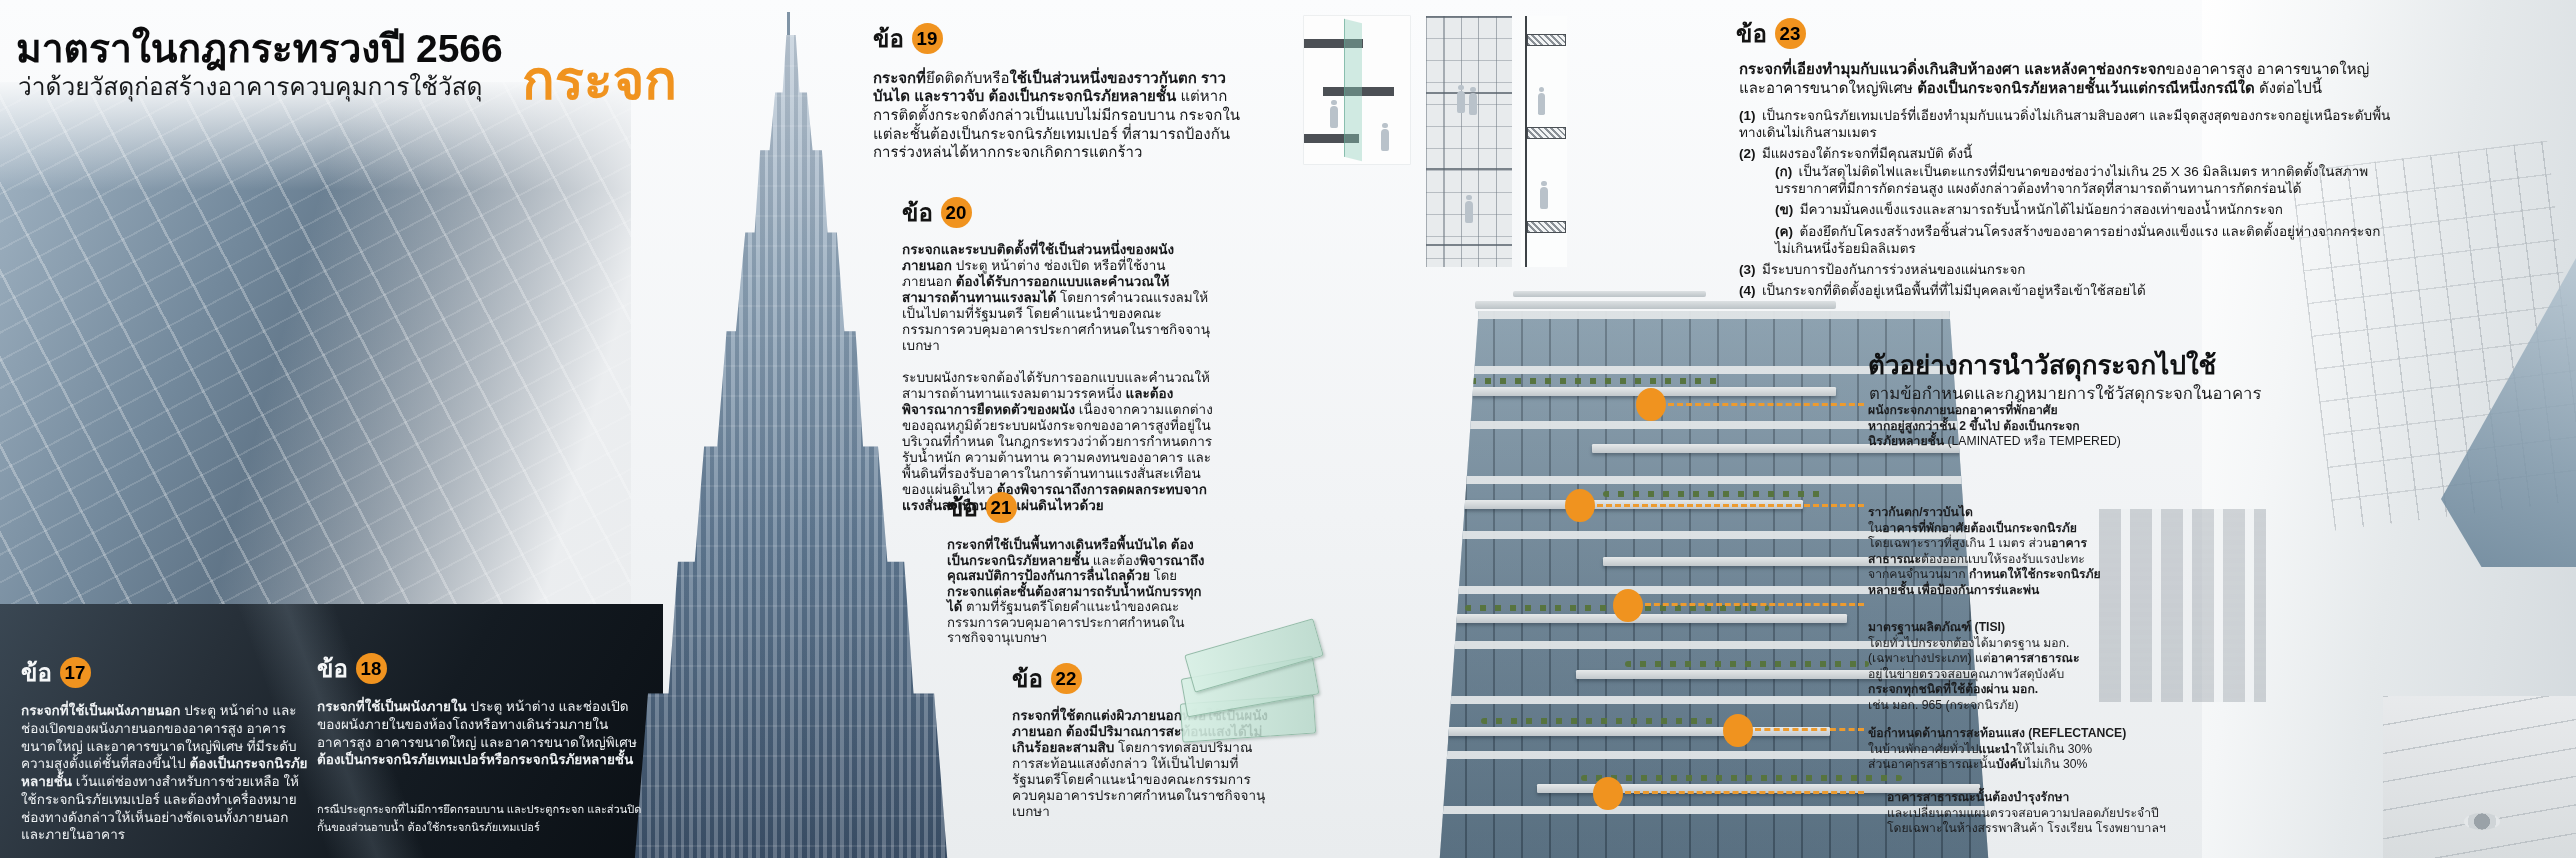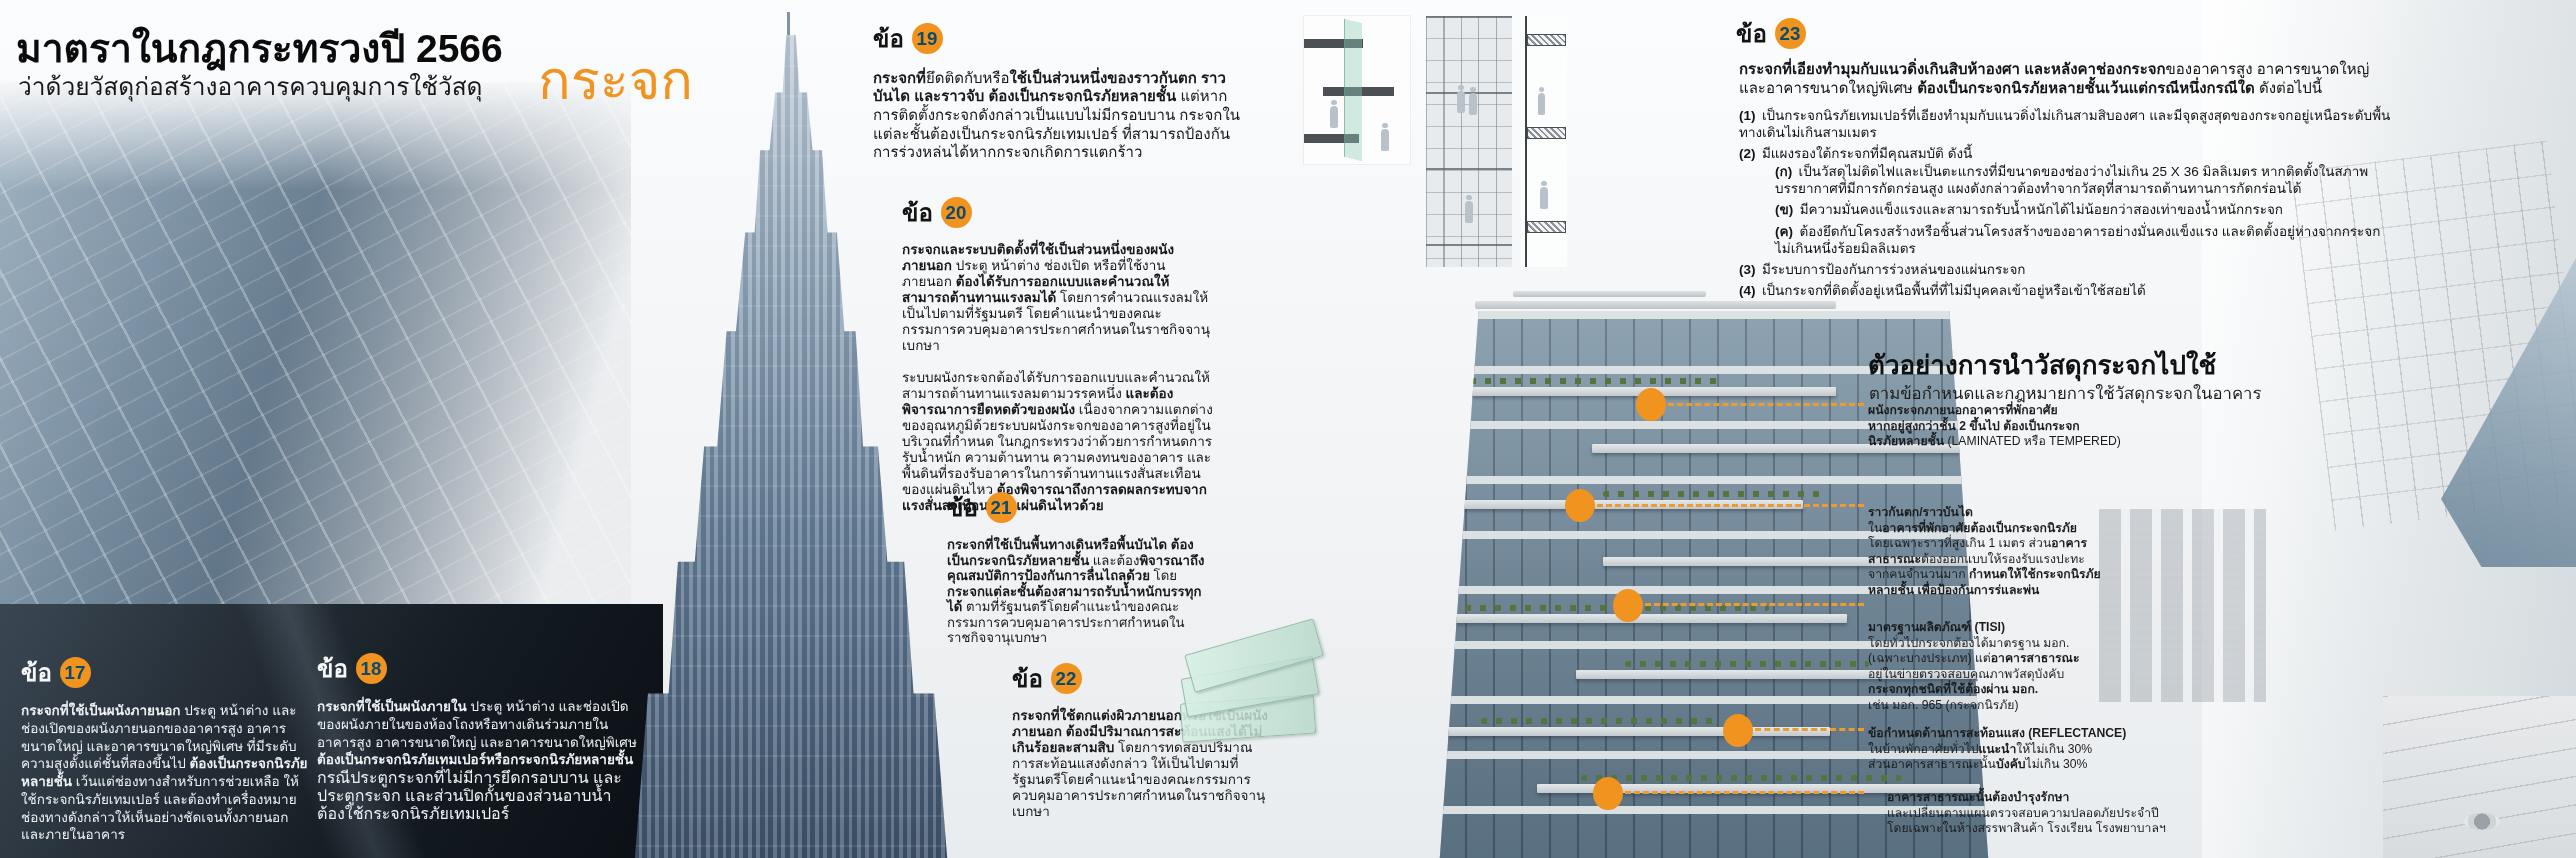--- a/index.html
+++ b/index.html
@@ -64,27 +64,27 @@
     position:absolute;left:2383px;top:696px;width:193px;height:163px;
     background:
       repeating-linear-gradient(170deg, rgba(160,168,174,.5) 0 1.3px, rgba(0,0,0,0) 1.3px 28px),
       linear-gradient(180deg,#e8eaec 0%,#d8dcde 100%);
   }
   .drain{position:absolute;left:2464px;top:813px;width:36px;height:16.7px;border-radius:50%;
     background:radial-gradient(circle at 50% 50%, #9aa2a8 0 40%, #cfd4d7 41% 70%, #e4e7e9 71%);}
   
   .title{position:absolute;left:16px;top:16.7px;font-size:39px;font-weight:bold;letter-spacing:0;color:#0b0b0c;margin:0;}
   .subtitle{position:absolute;left:18px;top:67px;font-size:24.5px;color:#17181a;}
-  .keyword{position:absolute;left:538px;top:37px;font-size:54px;font-weight:normal;color:#F0931F;}
+  .keyword{position:absolute;left:522px;top:37px;font-size:54px;font-weight:bold;color:#F0931F;}
   
   .clause{position:absolute;}
   .clause-head{display:flex;align-items:center;gap:7.7px;}
   .clause-word{font-size:24px;font-weight:bold;}
   .clause-num{
-    min-width:31px;height:31px;border-radius:50%;background:#F0931F;color:#0c4a6e;
+    min-width:31px;height:31px;border-radius:50%;background:#F0931F;color:#000000;
     font-size:18.7px;font-weight:bold;display:flex;align-items:center;justify-content:center;
   }
   .clause-body{margin:10.3px 0 0;color:#17181a;}
   .light-text .clause-body{color:#eef1f3;}
   .light-text .clause-word{color:#f5f7f8;}
   
   .c23-intro{margin:0 0 9px;font-size:15px;line-height:19.3px;width:654px;}
   .c23-item{font-size:13.5px;line-height:17.4px;margin:0 0 3.9px;width:654px;}
   .c23-item.sub{margin-left:36px;width:618px;}
   .c23-marker{font-weight:bold;margin-right:6.4px;}
@@ -220,21 +220,21 @@
     </div>
     <p class="clause-body" style="width:290px;font-size:13.5px;line-height:17.7px;"><b>กระจกที่ใช้เป็นผนังภายนอก </b><span>ประตู หน้าต่าง และช่องเปิดของผนังภายนอกของอาคารสูง อาคารขนาดใหญ่ และอาคารขนาดใหญ่พิเศษ ที่มีระดับความสูงตั้งแต่ชั้นที่สองขึ้นไป </span><b>ต้องเป็นกระจกนิรภัยหลายชั้น </b><span>เว้นแต่ช่องทางสำหรับการช่วยเหลือ ให้ใช้กระจกนิรภัยเทมเปอร์ และต้องทำเครื่องหมายช่องทางดังกล่าวให้เห็นอย่างชัดเจนทั้งภายนอกและภายในอาคาร</span></p>
   </section>
 
   <section class="clause light-text" style="left:317px;top:649px;">
     <div class="clause-head">
       <span class="clause-word">ข้อ</span>
       <span class="clause-num">18</span>
     </div>
     <p class="clause-body" style="width:325px;font-size:13.5px;line-height:17.7px;"><b>กระจกที่ใช้เป็นผนังภายใน </b><span>ประตู หน้าต่าง และช่องเปิดของผนังภายในของห้องโถงหรือทางเดินร่วมภายในอาคารสูง อาคารขนาดใหญ่ และอาคารขนาดใหญ่พิเศษ </span><b>ต้องเป็นกระจกนิรภัยเทมเปอร์หรือกระจกนิรภัยหลายชั้น</b></p>
-    <p class="clause-body" style="width:325px;font-size:16px;line-height:17.7px;margin-top:0;"><span>กรณีประตูกระจกที่ไม่มีการยึดกรอบบาน และประตูกระจก และส่วนปิดกั้นของส่วนอาบน้ำ ต้องใช้กระจกนิรภัยเทมเปอร์</span></p>
+    <p class="clause-body" style="width:325px;font-size:11px;line-height:17.7px;margin-top:32px;"><span>กรณีประตูกระจกที่ไม่มีการยึดกรอบบาน และประตูกระจก และส่วนปิดกั้นของส่วนอาบน้ำ ต้องใช้กระจกนิรภัยเทมเปอร์</span></p>
   </section>
 
   <section class="clause" style="left:1736px;top:14px;">
     <div class="clause-head">
       <span class="clause-word">ข้อ</span>
       <span class="clause-num">23</span>
     </div>
   </section>
   <div style="position:absolute;left:1739px;top:59px;">
     <p class="c23-intro"><b>กระจกที่เอียงทำมุมกับแนวดิ่งเกินสิบห้าองศา และหลังคาช่องกระจก</b><span>ของอาคารสูง อาคารขนาดใหญ่ และอาคารขนาดใหญ่พิเศษ </span><b>ต้องเป็นกระจกนิรภัยหลายชั้นเว้นแต่กรณีหนึ่งกรณีใด </b><span>ดังต่อไปนี้</span></p>

